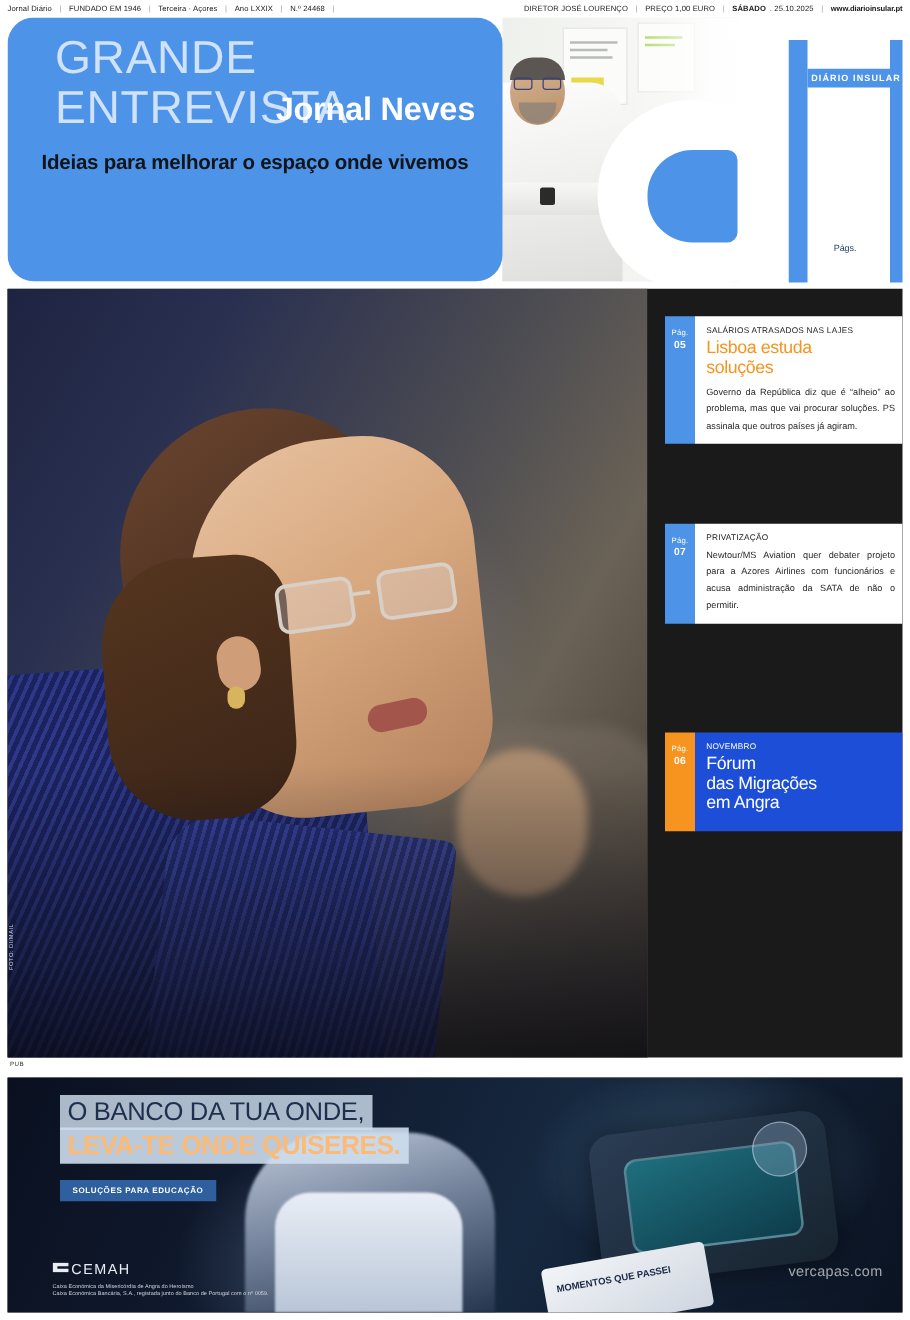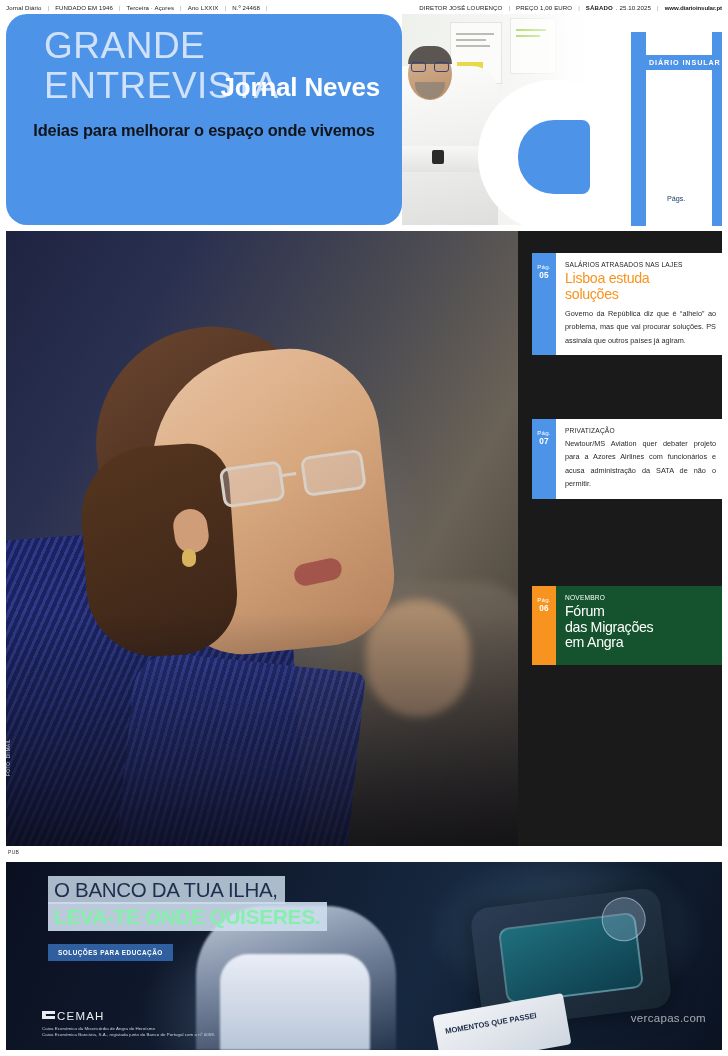--- a/index.html
+++ b/index.html
@@ -211,21 +211,21 @@
   .s-tab{
     width:24px; flex:0 0 24px; color:#ffffff; text-align:center;
     font-size:6.2px; line-height:9px; padding-top:9px; letter-spacing:.2px;
     font-family:"Liberation Sans Narrow","Liberation Sans",sans-serif;
   }
   .s-tab b{ display:block; font-size:8.2px; font-weight:bold; }
   .s-tab.blue{ background:#4d93e8; }
   .s-tab.orange{ background:#f79420; }
   .s-body{ flex:1; padding:8px 6px 8px 9px; }
   .s-body.white{ background:#ffffff; }
-  .s-body.blue{ background:#14532d; }
+  .s-body.blue{ background:#1d4ed8; }
   .s-kicker{
     font-size:6.6px; color:#1b1b1b; letter-spacing:.2px; margin-bottom:3px;
     font-family:"Liberation Sans Narrow","Liberation Sans",sans-serif;
   }
   .s-kicker.w{ color:#ffffff; }
   .s-title{
     font-size:14.2px; line-height:15.5px; font-weight:normal; color:#f79420;
     letter-spacing:-.3px; margin-bottom:5px;
     font-family:"Liberation Sans Narrow","Liberation Sans",sans-serif;
   }
@@ -291,21 +291,21 @@
   }
   .ad-h1{
     position:absolute; left:42px; top:14px;
     background:rgba(206,222,238,.82); color:#1d2f4d;
     font-size:20.5px; line-height:26px; padding:1px 7px 1px 6px;
     letter-spacing:-.3px; white-space:nowrap;
     font-family:"Liberation Sans Narrow","Liberation Sans",sans-serif;
   }
   .ad-h2{
     position:absolute; left:42px; top:40px;
-    background:rgba(206,222,238,.9); color:#86efac; font-weight:bold;
+    background:rgba(206,222,238,.9); color:#fdba74; font-weight:bold;
     font-size:21px; line-height:27px; padding:1px 7px 1px 6px;
     letter-spacing:-.4px; white-space:nowrap;
     font-family:"Liberation Sans Narrow","Liberation Sans",sans-serif;
   }
   .ad-cta{
     position:absolute; left:42px; top:82px; background:#2f5f9e; color:#ffffff;
     font-size:6.4px; font-weight:bold; letter-spacing:.5px; padding:5px 10px;
     font-family:"Liberation Sans Narrow","Liberation Sans",sans-serif;
   }
   .ad-logo{
@@ -482,21 +482,21 @@
   <div class="ad-person"></div>
   <div class="ad-shirt"></div>
   <div class="ad-badge">
     <div class="ad-badge-in"></div>
     <div class="ad-circ"></div>
   </div>
   <div class="ad-tag">
     <span>MOMENTOS QUE PASSEI</span>
   </div>
 
-  <div class="ad-h1">O BANCO DA TUA ILHA,</div>
+  <div class="ad-h1">O BANCO DA TUA ONDE,</div>
   <div class="ad-h2">LEVA-TE ONDE QUISERES.</div>
   <div class="ad-cta">SOLUÇÕES PARA EDUCAÇÃO</div>
 
   <div class="ad-logo">
     <span class="mark"></span><span>CEMAH</span>
   </div>
   <div class="ad-legal">
     <div>Caixa Económica da Misericórdia de Angra do Heroísmo</div>
     <div>Caixa Económica Bancária, S.A., registada junto do Banco de Portugal com o nº 0059.</div>
   </div>

